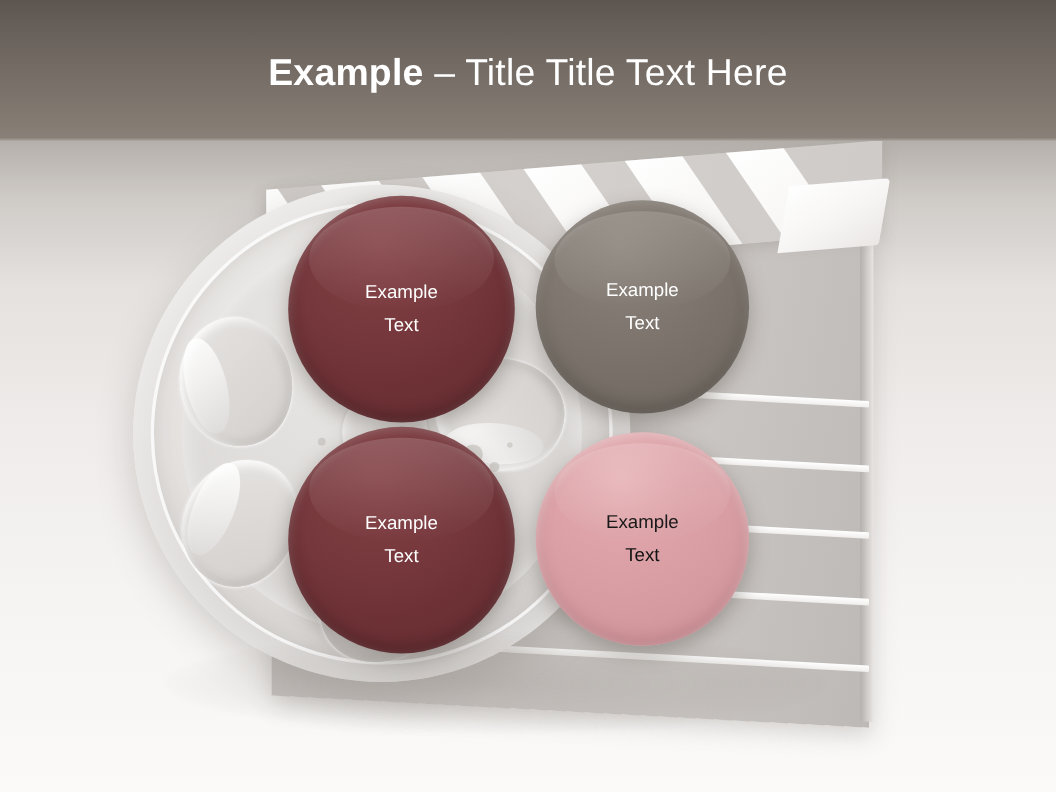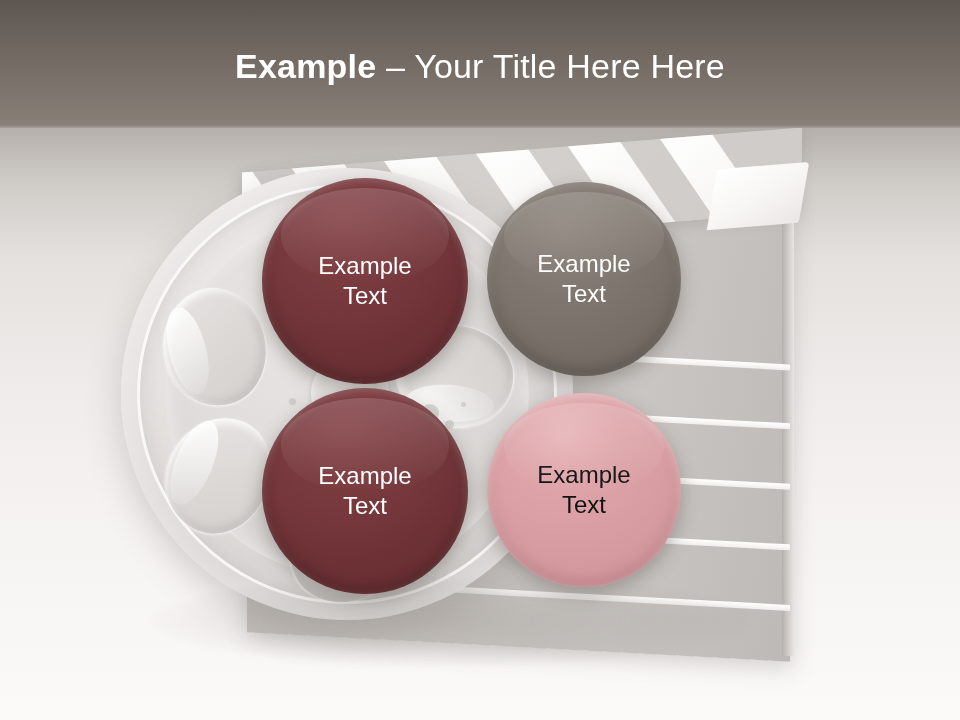--- a/index.html
+++ b/index.html
@@ -218,21 +218,21 @@
   .title .light  { font-weight: normal; }
 
   
   .circle {
     position: absolute;
     border-radius: 50%;
     display: flex;
     align-items: center;
     justify-content: center;
     text-align: center;
-    font-size: 24px;
+    font-size: 17px;
     line-height: 30px;
   }
   .circle .lbl { display: block; padding: 0 26px; }
 
   .c1 {
     left: 262px; top: 178px; width: 206px; height: 206px;
     background: radial-gradient(circle at 40% 22%, #834145 0%, #7a3b3f 28%, #6e3236 62%, #632c30 100%);
     color: #ffffff;
     box-shadow:
       0 7px 18px rgba(95,88,82,0.45),
@@ -329,21 +329,21 @@
       <div class="speck" style="left:340px; top:234px; width:5px;  height:5px;"></div>
       <div class="speck" style="left:286px; top:262px; width:6px;  height:6px;"></div>
     </div>
   </div>
 
   <div class="floor-shadow"></div>
 
   <div class="bg-header"></div>
 
   <div class="title">
-    <span class="strong">Example</span><span class="light"> – </span><span class="light">Your Title Here Here</span>
+    <span class="strong">Example</span><span class="light"> – </span><span class="light">Title Title Text Here</span>
   </div>
 
   <div class="circle c1">
     <span class="lbl"><span>Example</span><br><span>Text</span></span>
   </div>
 
   <div class="circle c2">
     <span class="lbl"><span>Example</span><br><span>Text</span></span>
   </div>
 

